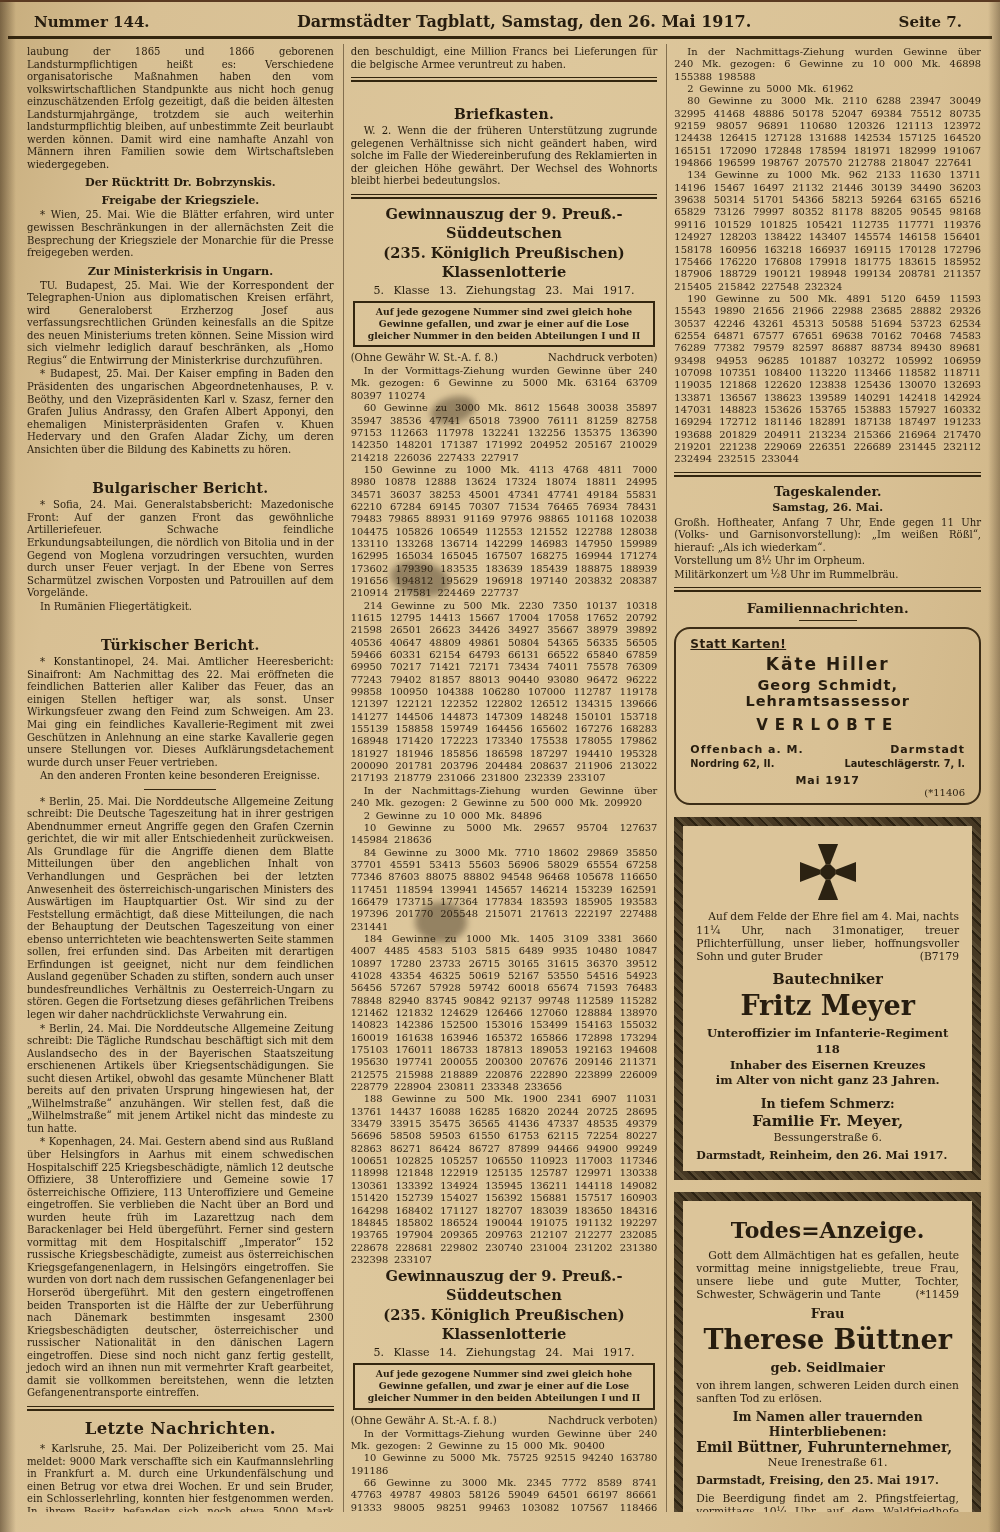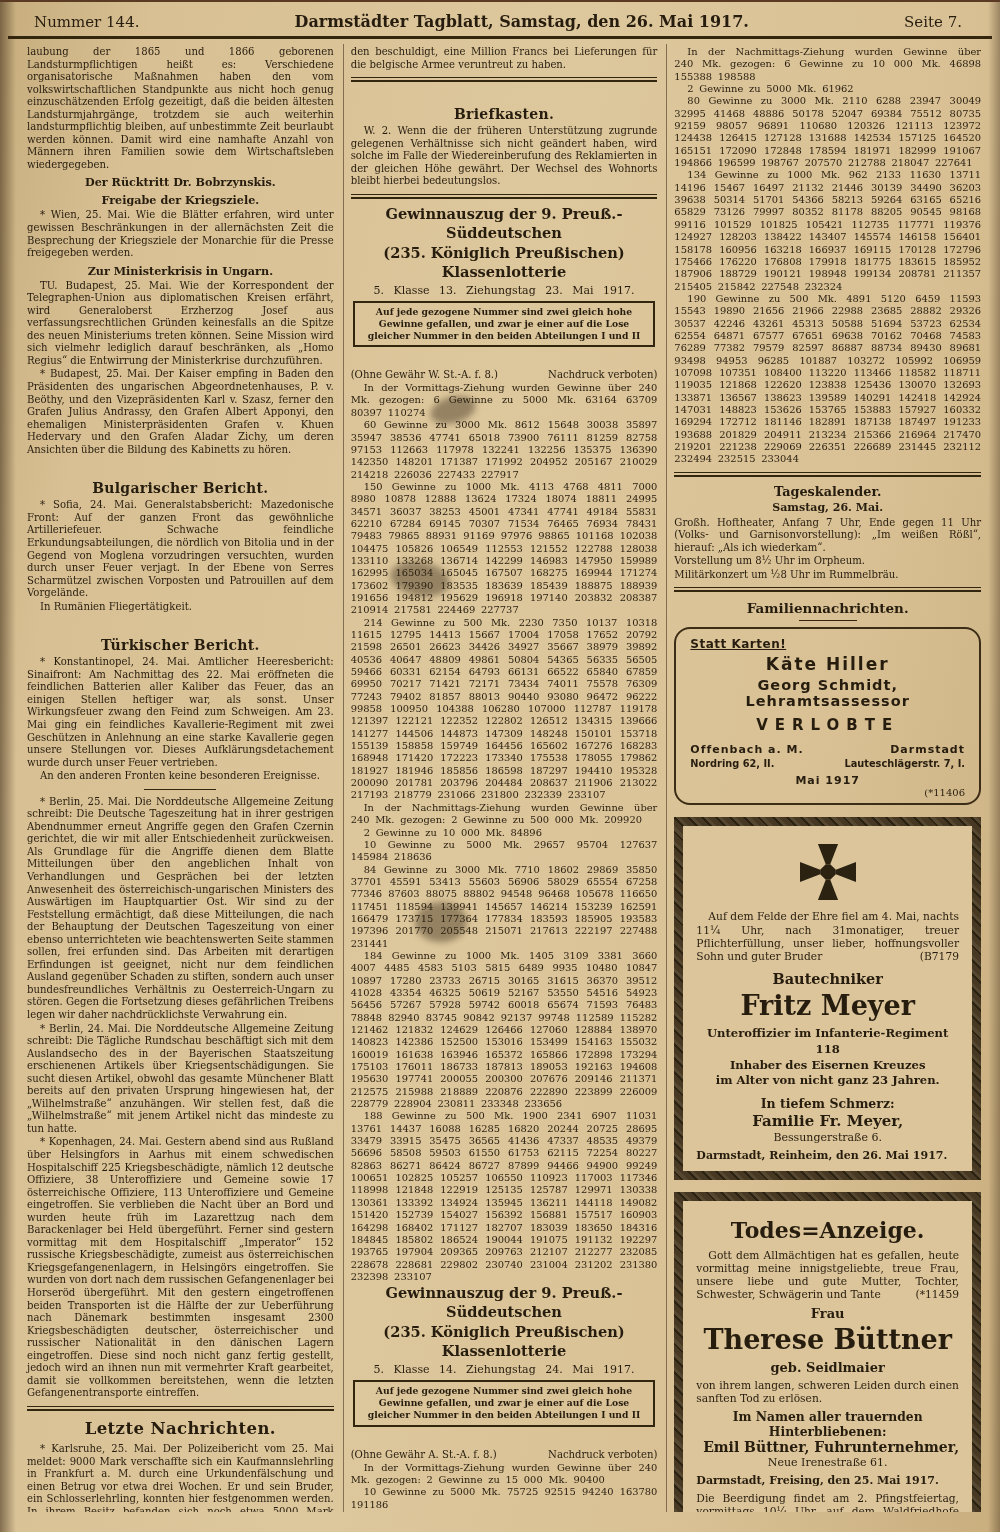--- a/index.html
+++ b/index.html
@@ -5,39 +5,39 @@
   html,body{margin:0;padding:0;background:#a5885b;}
   .page{position:relative;width:1000px;height:1532px;overflow:hidden;
     background:linear-gradient(100deg,#c7ad7d 0%,#d8c094 12%,#ddc79c 45%,#d9c195 75%,#c9ae7e 100%);
     color:#271d0f;font-family:"DejaVu Serif",serif;border-top:2px solid #5a3a22;}
   .scan-edge-left{position:absolute;left:0;top:0;width:16px;height:100%;
     background:linear-gradient(90deg,rgba(45,28,10,.5),rgba(45,28,10,0));pointer-events:none;}
   .scan-edge-right{position:absolute;right:0;top:0;width:12px;height:100%;
     background:linear-gradient(270deg,rgba(45,28,10,.35),rgba(45,28,10,0));pointer-events:none;}
   .masthead{display:flex;justify-content:space-between;align-items:baseline;
     padding:10px 30px 5px 26px;margin:0 8px;border-bottom:3px solid #33260f;}
-  .mh-num,.mh-page{font-weight:normal;font-size:15px;}
+  .mh-num,.mh-page{font-weight:bold;font-size:15px;}
   .mh-title{font-weight:bold;font-size:16px;}
   .cols{display:flex;align-items:stretch;padding:5px 10px 0 20px;height:1468px;overflow:hidden;}
   .col{width:316px;padding:2px 9px 0 7px;overflow:hidden;}
   .col + .col{border-left:1px solid rgba(56,40,18,.55);}
   
   .b-p,.b-pni{font-size:10.1px;line-height:12.55px;text-align:justify;margin:0 0 1px;}
   .b-p{text-indent:13px;}
   .b-nums{font-size:9.9px;line-height:12.35px;text-align:justify;text-indent:13px;
     word-spacing:2.6px;margin:0;}
   .b-hs{text-align:center;font-weight:bold;font-size:11.2px;margin:4px 0 2px;}
   .b-hl{text-align:center;font-weight:bold;font-size:14px;margin:24px 0 3px;letter-spacing:.3px;}
   .b-hx{text-align:center;font-weight:bold;font-size:16.5px;margin:8px 0 5px;letter-spacing:.4px;}
   .b-rule{width:72px;border-top:1px solid #33260f;margin:6px auto;}
   .b-ruled{border-top:1px solid #33260f;border-bottom:2px solid #33260f;height:2px;margin:6px 0;}
   .b-lott{text-align:center;font-weight:bold;font-size:14.6px;line-height:1.3;margin:1px 0;}
   .b-lotm{text-align:center;font-size:11px;margin:2px 0 4px;word-spacing:6px;}
   .b-note{border:2px solid #33260f;font-weight:bold;text-align:center;font-size:9.2px;
-    line-height:1.32;padding:3px 8px;margin:2px 2px 22px;}
+    line-height:1.32;padding:3px 8px;margin:2px 2px 5px;}
   .b-gew{display:flex;justify-content:space-between;font-size:10.1px;margin:0 0 2px;}
   .b-tk{text-align:center;font-weight:bold;font-size:12.8px;margin:7px 0 2px;}
   .b-tkc{text-align:center;font-size:11px;font-weight:bold;margin:0 0 3px;}
   .b-fnh{text-align:center;font-weight:bold;font-size:13.5px;margin:8px 0 6px;}
   .b-fnh::after{content:"";display:block;width:58px;border-top:1px solid #33260f;margin:4px auto 0;}
   
   .engage{border:2px solid #3c2d17;border-radius:16px;padding:8px 14px 5px;margin:2px 0 12px;
     font-family:"DejaVu Sans",sans-serif;}
   .statt{font-weight:bold;font-size:12px;text-decoration:underline;letter-spacing:.5px;}
   .ename1{text-align:center;font-weight:bold;font-size:17px;letter-spacing:2px;margin-top:3px;}
@@ -61,21 +61,21 @@
   .mline{text-align:center;font-weight:bold;font-size:11.6px;line-height:1.35;}
   .schmerz{text-align:center;font-weight:bold;font-size:12.5px;margin-top:7px;}
   .fam{text-align:center;font-weight:bold;font-size:15px;margin-top:1px;}
   .famaddr{text-align:center;font-size:11px;margin-top:1px;}
   .mdate{text-align:left;font-weight:bold;font-size:11px;margin-top:5px;}
   .ta-title{text-align:center;font-weight:bold;font-size:22px;margin:0 0 6px;}
   .frau{text-align:center;font-weight:bold;font-size:13px;margin-top:4px;}
   .geb{text-align:center;font-weight:bold;font-size:13px;margin:1px 0 4px;}
   .bbody{font-size:10.7px;line-height:13.2px;text-align:justify;margin:2px 0 4px;}
   .hint{text-align:center;font-weight:bold;font-size:12.3px;margin-top:3px;}
-  .mourner{text-align:right;font-weight:bold;font-size:14px;}
+  .mourner{text-align:left;font-weight:bold;font-size:14px;}
   .funeral{font-size:10.7px;line-height:13.2px;text-align:justify;margin:5px 0 0;text-indent:0;}
   
   .smudge{position:absolute;border-radius:50%;background:rgba(40,28,12,.4);filter:blur(3px);pointer-events:none;}
   .s1{left:430px;top:395px;width:46px;height:26px;transform:rotate(-15deg);}
   .s2{left:390px;top:560px;width:60px;height:34px;transform:rotate(10deg);}
   .s3{left:415px;top:900px;width:52px;height:40px;}
 </style>
 </head>
 <body>
 

